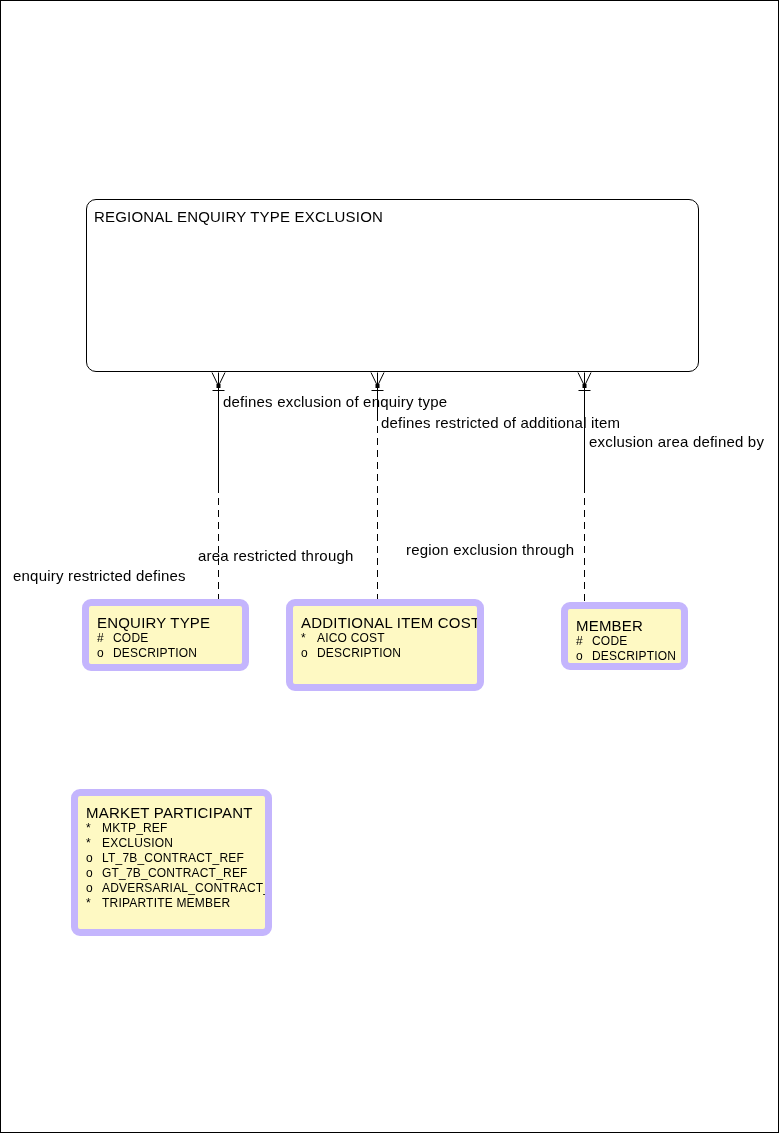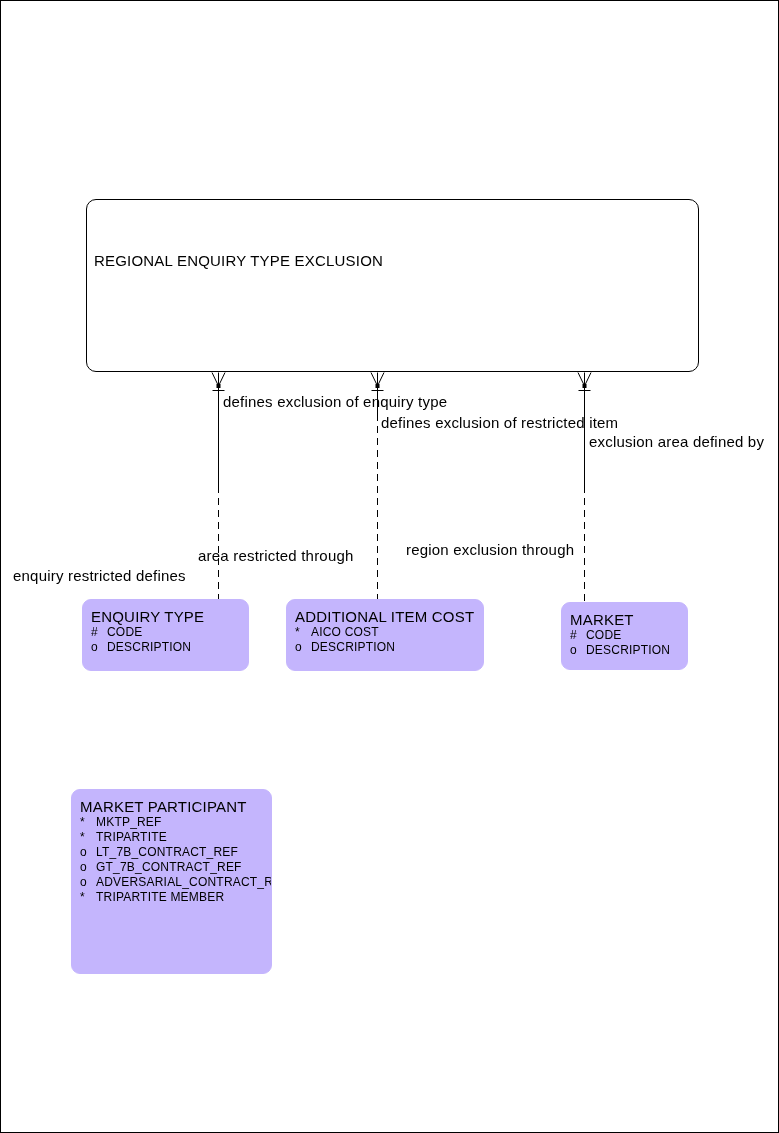--- a/index.html
+++ b/index.html
@@ -12,27 +12,27 @@
     font-family:"Liberation Sans", sans-serif;
     color:#000;
     overflow:hidden;
   }
   svg.wires{position:absolute;left:0;top:0;pointer-events:none;}
   .rootbox{
     position:absolute;left:85px;top:198px;width:613px;height:173px;
     border:1px solid #000;border-radius:10px;box-sizing:border-box;
     background:transparent;
   }
-  .rootbox .etitle{padding:8px 0 0 7px;margin-top:44px;}
+  .rootbox .etitle{padding:8px 0 0 7px;}
   .etitle{
     font-size:15px;line-height:17px;letter-spacing:0.2px;white-space:nowrap;
   }
   .entity{
-    position:absolute;border:1px solid #c4b5fd;border-radius:9px;
-    box-sizing:border-box;background:#c4b5fd;overflow:hidden;
+    position:absolute;border:7px solid #c4b5fd;border-radius:9px;
+    box-sizing:border-box;background:#fef9c3;overflow:hidden;
     padding:8px 0 0 8px;
   }
   .attr{
     font-size:12px;line-height:15px;white-space:nowrap;letter-spacing:0.2px;
   }
   .attr .m{display:inline-block;width:16px;}
   .attrs{margin-top:0;}
   .rel-label{
     position:absolute;font-size:15px;line-height:15px;white-space:nowrap;
     letter-spacing:0.2px;
@@ -62,71 +62,71 @@
       <path d="M577.5,389.5 H589.5"></path>
       <path d="M583.5,485 V601" stroke-dasharray="7,5"></path>
     </g>
   </svg>
 
   <div class="rootbox">
     <div class="etitle">REGIONAL ENQUIRY TYPE EXCLUSION</div>
   </div>
 
   <div class="rel-label" style="left:222px;top:393px">defines exclusion of enquiry type</div>
-  <div class="rel-label" style="left:380px;top:414px">defines exclusion of restricted item</div>
+  <div class="rel-label" style="left:380px;top:414px">defines restricted of additional item</div>
   <div class="rel-label" style="left:588px;top:433px">exclusion area defined by</div>
 
   <div class="rel-label" style="left:12px;top:567px">enquiry restricted defines</div>
   <div class="rel-label" style="left:197px;top:547px">area restricted through</div>
   <div class="rel-label" style="left:405px;top:541px">region exclusion through</div>
 
   <div class="entity" style="left:81px;top:598px;width:167px;height:72px">
     <div class="etitle">ENQUIRY TYPE</div>
     <div class="attrs">
       <div class="attr">
         <span class="m">#</span><span>CODE</span>
       </div>
       <div class="attr">
         <span class="m">o</span><span>DESCRIPTION</span>
       </div>
     </div>
   </div>
 
-  <div class="entity" style="left:285px;top:598px;width:198px;height:72px">
+  <div class="entity" style="left:285px;top:598px;width:198px;height:92px">
     <div class="etitle">ADDITIONAL ITEM COST</div>
     <div class="attrs">
       <div class="attr">
         <span class="m">*</span><span>AICO COST</span>
       </div>
       <div class="attr">
         <span class="m">o</span><span>DESCRIPTION</span>
       </div>
     </div>
   </div>
 
   <div class="entity" style="left:560px;top:601px;width:127px;height:68px">
-    <div class="etitle">MARKET</div>
+    <div class="etitle">MEMBER</div>
     <div class="attrs">
       <div class="attr">
         <span class="m">#</span><span>CODE</span>
       </div>
       <div class="attr">
         <span class="m">o</span><span>DESCRIPTION</span>
       </div>
     </div>
   </div>
 
-  <div class="entity" style="left:70px;top:788px;width:201px;height:185px">
+  <div class="entity" style="left:70px;top:788px;width:201px;height:147px">
     <div class="etitle">MARKET PARTICIPANT</div>
     <div class="attrs">
       <div class="attr">
         <span class="m">*</span><span>MKTP_REF</span>
       </div>
       <div class="attr">
-        <span class="m">*</span><span>TRIPARTITE</span>
+        <span class="m">*</span><span>EXCLUSION</span>
       </div>
       <div class="attr">
         <span class="m">o</span><span>LT_7B_CONTRACT_REF</span>
       </div>
       <div class="attr">
         <span class="m">o</span><span>GT_7B_CONTRACT_REF</span>
       </div>
       <div class="attr">
         <span class="m">o</span><span>ADVERSARIAL_CONTRACT_REF</span>
       </div>

